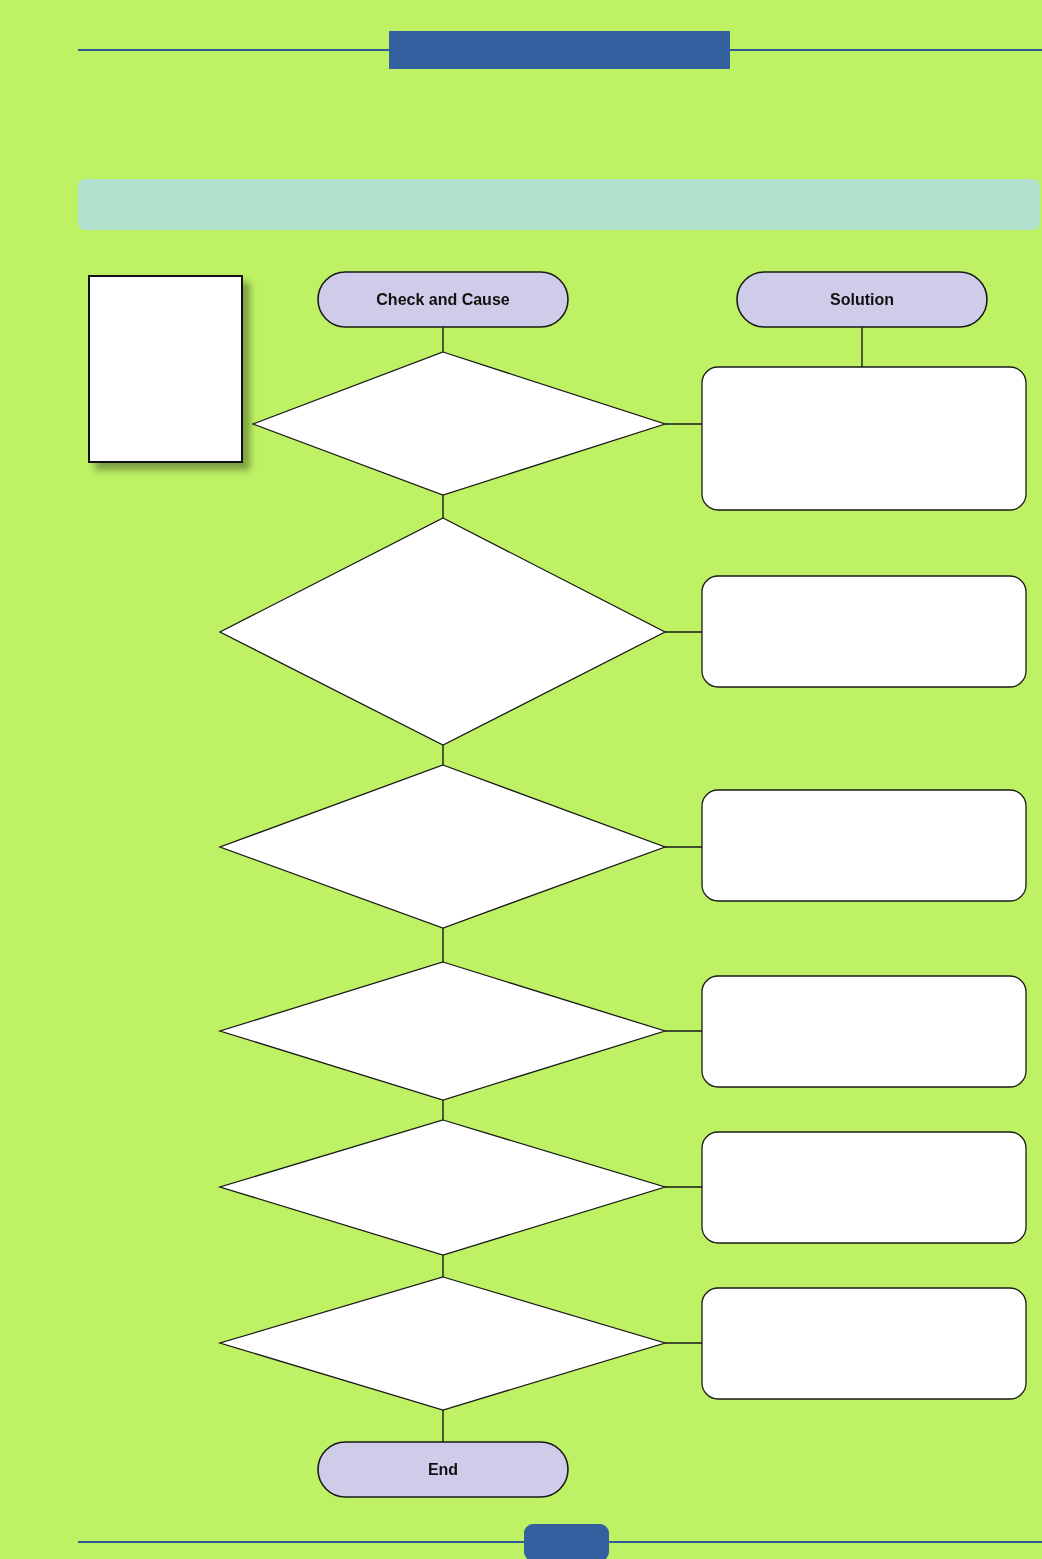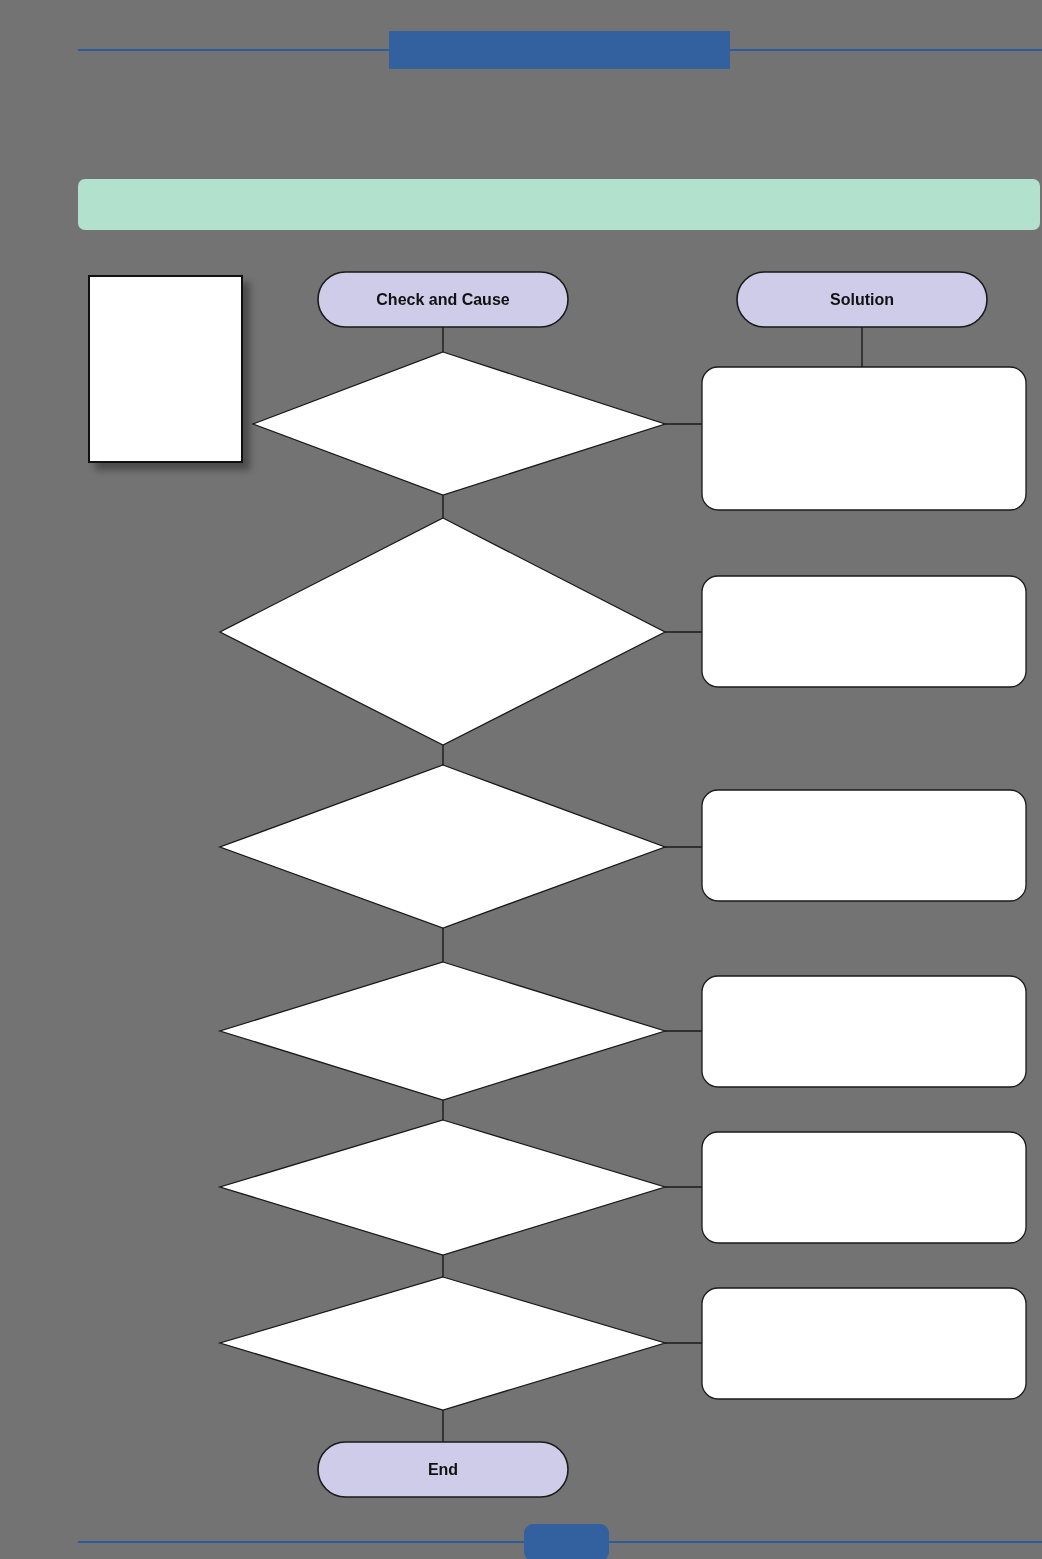--- a/index.html
+++ b/index.html
@@ -9,21 +9,21 @@
     background: #ffffff;
   }
   body {
     font-family: "Liberation Sans", sans-serif;
     -webkit-font-smoothing: antialiased;
   }
   #page {
     position: relative;
     width: 1042px;
     height: 1559px;
-    background: #737373;
+    background: #bef264;
     overflow: hidden;
     text-align: right;
   }
 
   
   #header-rule {
     position: absolute;
     left: 78px;
     top: 49px;
     width: 964px;

